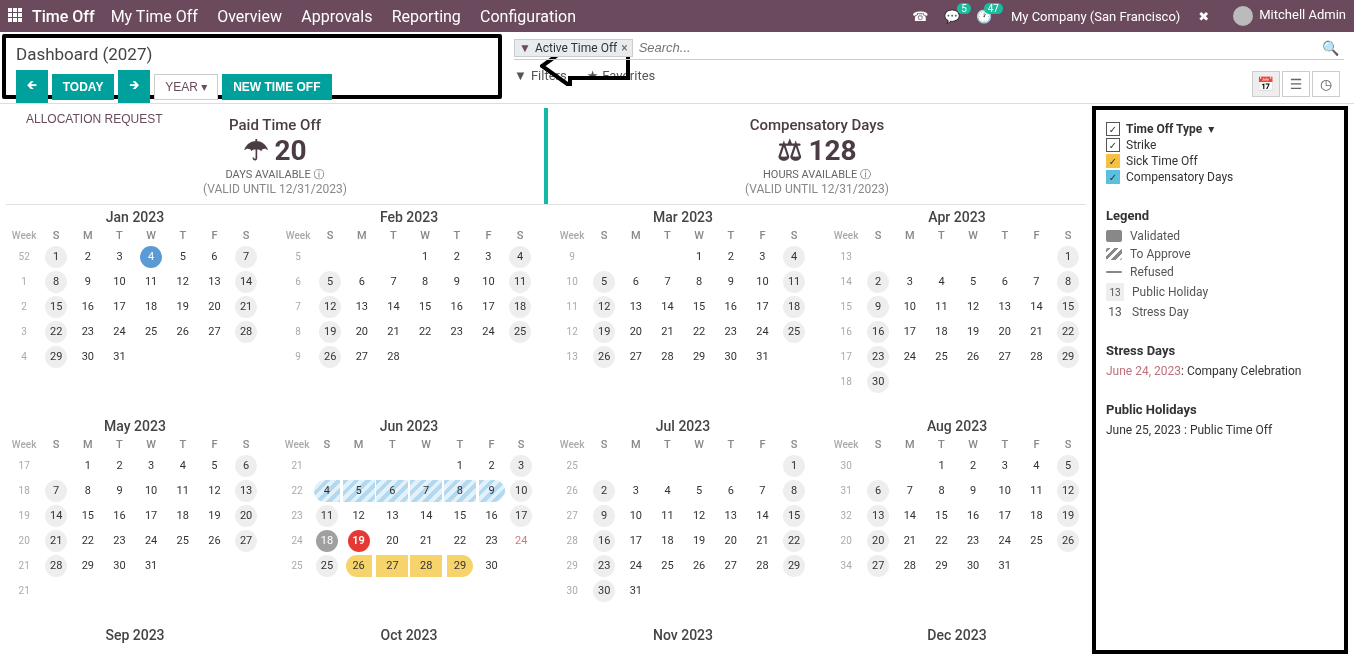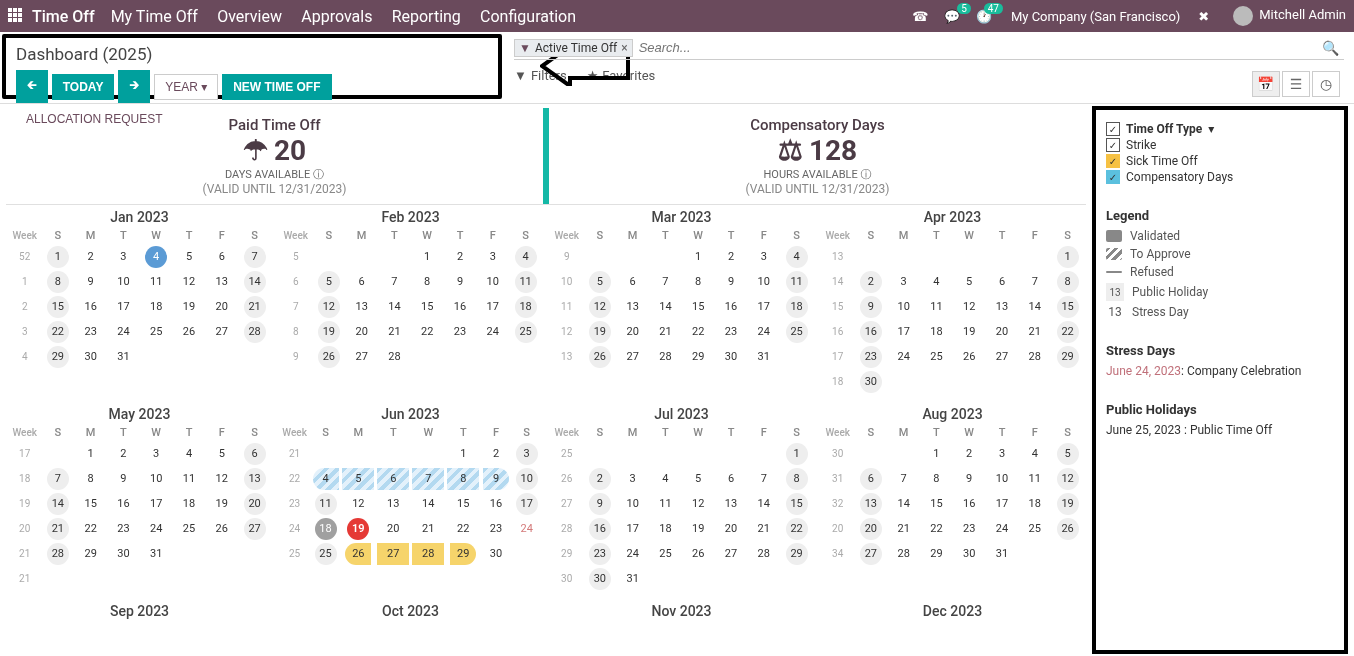--- a/index.html
+++ b/index.html
@@ -35,28 +35,28 @@
 .search-row .mag { position: absolute; right: 4px; color: #888; font-size: 14px; }
 .filters-row { display: flex; align-items: center; gap: 20px; margin-top: 8px; color: #555; font-size: 13px; }
 .filters-row .item { display: inline-flex; align-items: center; gap: 4px; cursor: pointer; }
 .view-switch { position: absolute; right: 14px; bottom: 6px; display: flex; gap: 2px; }
 .view-switch .vbtn { width: 28px; height: 26px; border: 1px solid #ccc; display: inline-flex; align-items: center; justify-content: center; font-size: 14px; cursor: pointer; color: #666; }
 .view-switch .vbtn.active { background: #eee; }
 
 .main { display: flex; height: 552px; }
 .calendar { flex: 1; overflow: hidden; padding: 4px 6px 0 6px; }
 .summary { display: flex; border-bottom: 1px solid #e0e0e0; }
-.summary .card { flex: 1; text-align: center; padding: 8px 0; border-right: 6px solid #14b8a6; }
+.summary .card { flex: 1; text-align: center; padding: 8px 0; border-right: 4px solid #14b8a6; }
 .summary .card:last-child { border-right: none; }
 .summary .card h3 { font-size: 15px; font-weight: 500; color: #4b3b45; }
 .summary .card .big { font-size: 28px; font-weight: 700; color: #4b3b45; display: inline-flex; align-items: center; gap: 6px; }
 .summary .card .sub { font-size: 11px; color: #666; }
 .summary .card .sub2 { font-size: 12px; color: #888; }
 
-.grid { display: grid; grid-template-columns: repeat(4, 1fr); gap: 4px; }
+.grid { display: grid; grid-template-columns: repeat(4, 1fr); gap: 16px; }
 .month { padding: 4px 2px; }
 .month h4 { text-align: center; font-weight: 500; color: #444; font-size: 14px; margin-bottom: 2px; }
 .month table { width: 100%; border-collapse: collapse; font-size: 11px; }
 .month th { color: #888; font-weight: 500; padding: 2px; text-align: center; font-size: 11px; }
 .month th.wk { font-size: 10px; color: #aaa; width: 24px; }
 .month td { text-align: center; padding: 0; height: 25px; width: 28px; }
 .month td.wk { font-size: 10px; color: #aaa; }
 .month td .d { display: inline-block; width: 22px; height: 22px; line-height: 22px; border-radius: 11px; }
 .month td.muted .d { background: #eee; }
 .month td.today .d { background: #e53935; color: #fff; font-weight: 600; }
@@ -114,21 +114,21 @@
   <span class="ico">☎</span>
   <span class="ico">💬<span class="badge">5</span></span>
   <span class="ico">🕐<span class="badge">47</span></span>
   <span class="company">My Company (San Francisco)</span>
   <span class="ico">✖</span>
   <span class="user"><span class="avatar"></span><span>Mitchell Admin</span></span>
 </div>
 
 <div class="controlbar">
   <div class="left">
-    <div class="title">Dashboard (2025)</div>
+    <div class="title">Dashboard (2027)</div>
     <div class="btns">
       <button class="btn teal arrow">🡰</button>
       <button class="btn teal">TODAY</button>
       <button class="btn teal arrow">🡲</button>
       <button class="btn"><span>YEAR</span> ▾</button>
       <button class="btn teal">NEW TIME OFF</button>
       <button class="btn" style="border:none;color:#6a4a5c;">ALLOCATION REQUEST</button>
     </div>
   </div>
   <svg class="arrow-ann" viewBox="0 0 90 40">

